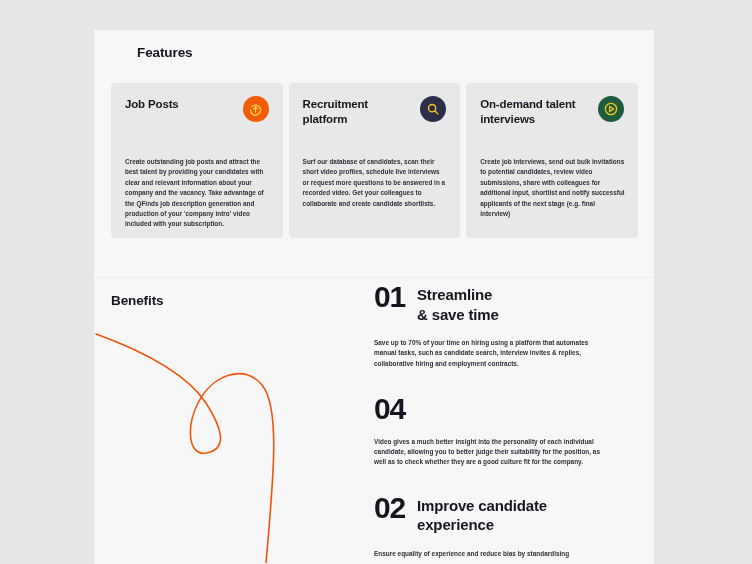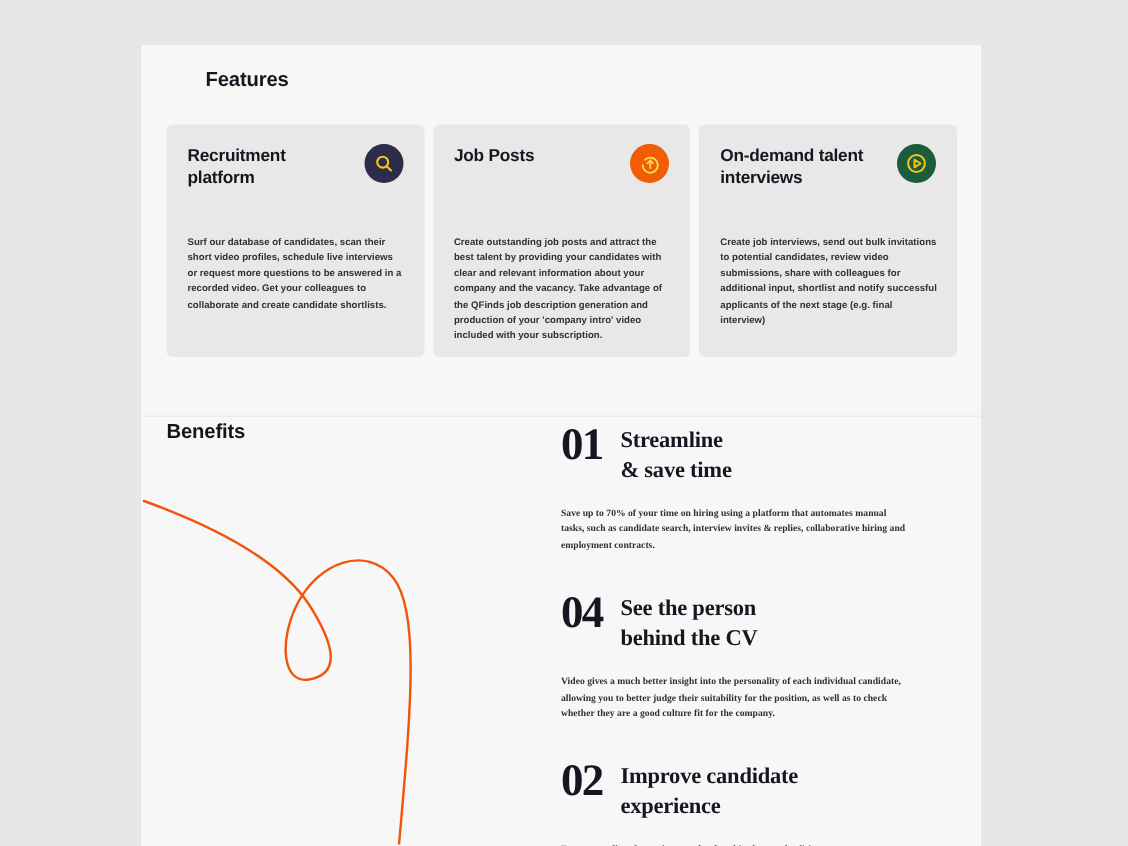--- a/index.html
+++ b/index.html
@@ -101,39 +101,39 @@
     font-weight: 600;
     letter-spacing: 0.02px;
   }
 
   
   #benefits-section {
     position: relative;
     height: 285px;
   }
 
-  #benefits-title { left: 17px; top: 2px; text-align: center; }
+  #benefits-title { left: 17px; top: 15px; text-align: center; }
 
   #benefits-illustration {
     position: absolute;
     left: 0;
     top: 15px;
     width: 270px;
     height: 270px;
     pointer-events: none;
   }
 
   #benefits-list {
     position: absolute;
     left: 280px;
     top: 5px;
     width: 230px;
   }
 
-  .benefit-item { margin-bottom: 26px; font-family: Liberation Serif, serif; }
+  .benefit-item { margin-bottom: 26px; }
 
   .benefit-head {
     display: flex;
     align-items: flex-start;
     gap: 12px;
   }
 
   .benefit-number {
     font-size: 30px;
     font-weight: 700;
@@ -163,50 +163,50 @@
 </head>
 <body>
 
 <div id="page-panel">
 
   <section id="features-section">
 
     <h2 class="section-title" id="features-title">Features</h2>
 
     <div id="features-cards">
-
-      <div class="feature-card">
-        <div class="feature-card-head">
-          <div class="feature-card-title">Recruitment platform</div>
-          <div class="badge" style="background:#2b2d4a">
-            <svg width="14" height="14" viewBox="0 0 24 24" fill="none" stroke="#f5c518" stroke-width="2.4" stroke-linecap="round">
-              <circle cx="10.5" cy="10.5" r="6.2"></circle>
-              <path d="M15.3 15.3L20 20"></path>
-            </svg>
-          </div>
-        </div>
-        <p class="feature-card-body">Surf our database of candidates, scan their short video profiles, schedule live interviews or request more questions to be answered in a recorded video. Get your colleagues to collaborate and create candidate shortlists.</p>
-      </div>
 
       <div class="feature-card">
         <div class="feature-card-head">
           <div class="feature-card-title">Job Posts</div>
           <div class="badge" style="background:#f25c05">
             <svg width="15" height="15" viewBox="0 0 24 24" fill="none" stroke="#ffd84d" stroke-width="2" stroke-linecap="round" stroke-linejoin="round">
               <path d="M4 13a8 8 0 1 0 2.5-5.8"></path>
               <path d="M12 16V8"></path>
               <path d="M9 11l3-3 3 3"></path>
             </svg>
           </div>
         </div>
         <p class="feature-card-body">Create outstanding job posts and attract the best talent by providing your candidates with clear and relevant information about your company and the vacancy. Take advantage of the QFinds job description generation and production of your 'company intro' video included with your subscription.</p>
       </div>
 
       <div class="feature-card">
         <div class="feature-card-head">
+          <div class="feature-card-title">Recruitment platform</div>
+          <div class="badge" style="background:#2b2d4a">
+            <svg width="14" height="14" viewBox="0 0 24 24" fill="none" stroke="#f5c518" stroke-width="2.4" stroke-linecap="round">
+              <circle cx="10.5" cy="10.5" r="6.2"></circle>
+              <path d="M15.3 15.3L20 20"></path>
+            </svg>
+          </div>
+        </div>
+        <p class="feature-card-body">Surf our database of candidates, scan their short video profiles, schedule live interviews or request more questions to be answered in a recorded video. Get your colleagues to collaborate and create candidate shortlists.</p>
+      </div>
+
+      <div class="feature-card">
+        <div class="feature-card-head">
           <div class="feature-card-title">On-demand talent interviews</div>
           <div class="badge" style="background:#1c5c3b">
             <svg width="16" height="16" viewBox="0 0 24 24" fill="none" stroke="#f5c518" stroke-width="2" stroke-linejoin="round">
               <circle cx="12" cy="12" r="8.4"></circle>
               <path d="M10 8.2l6 3.8-6 3.8z"></path>
             </svg>
           </div>
         </div>
         <p class="feature-card-body">Create job interviews, send out bulk invitations to potential candidates, review video submissions, share with colleagues for additional input, shortlist and notify successful applicants of the next stage (e.g. final interview)</p>
       </div>
@@ -232,21 +232,20 @@
         <div class="benefit-head">
           <div class="benefit-number">01</div>
           <div class="benefit-heading">Streamline<br>&amp; save time</div>
         </div>
         <p class="benefit-body">Save up to 70% of your time on hiring using a platform that automates manual tasks, such as candidate search, interview invites &amp; replies, collaborative hiring and employment contracts.</p>
       </div>
 
       <div class="benefit-item">
         <div class="benefit-head">
           <div class="benefit-number">04</div>
-          <div class="benefit-heading">See the person<br>behind the CV</div>
         </div>
         <p class="benefit-body">Video gives a much better insight into the personality of each individual candidate, allowing you to better judge their suitability for the position, as well as to check whether they are a good culture fit for the company.</p>
       </div>
 
       <div class="benefit-item">
         <div class="benefit-head">
           <div class="benefit-number">02</div>
           <div class="benefit-heading">Improve candidate<br>experience</div>
         </div>
         <p class="benefit-body">Ensure equality of experience and reduce bias by standardising</p>

